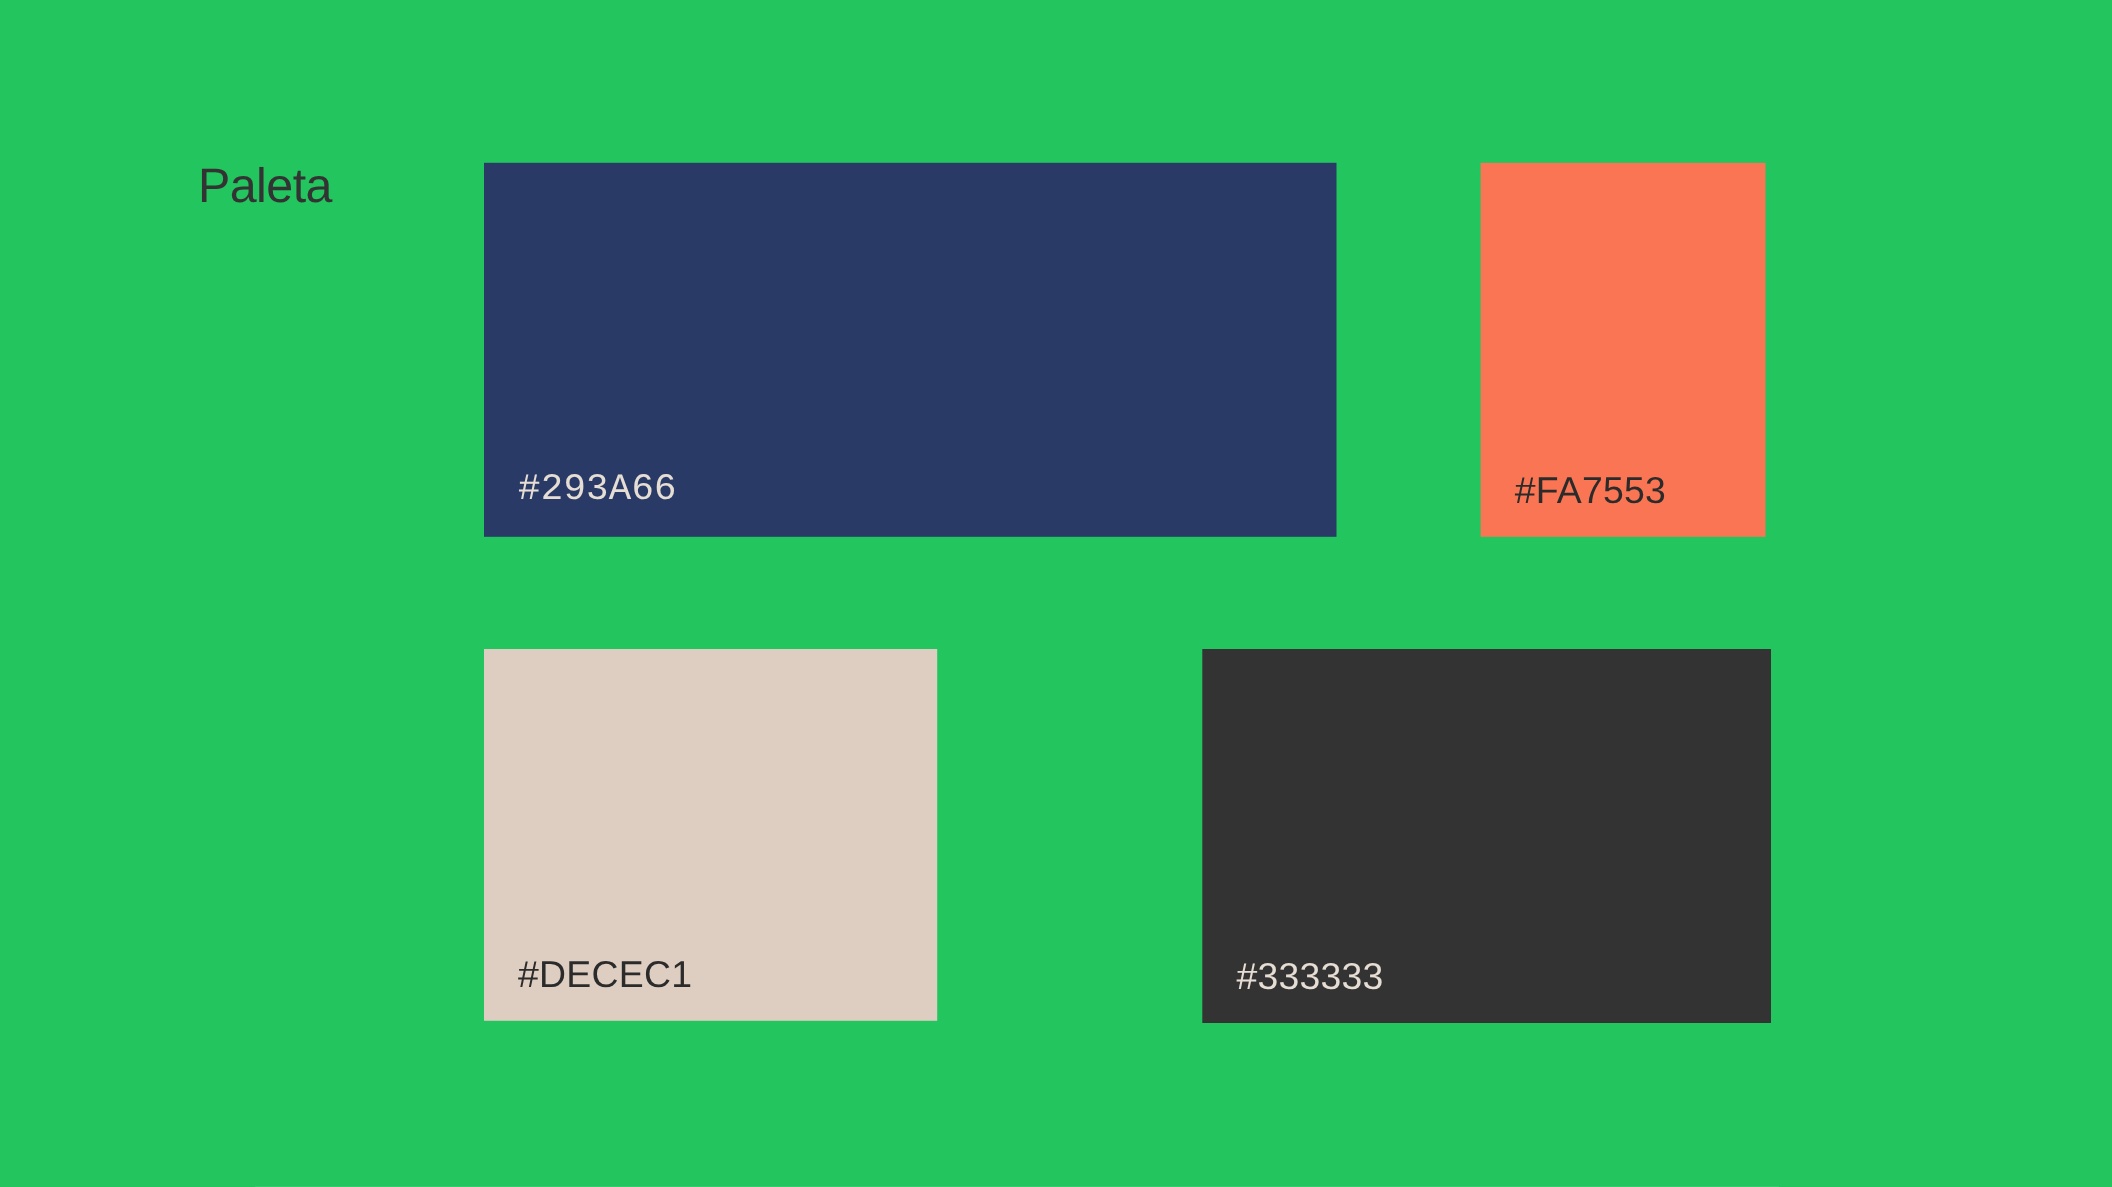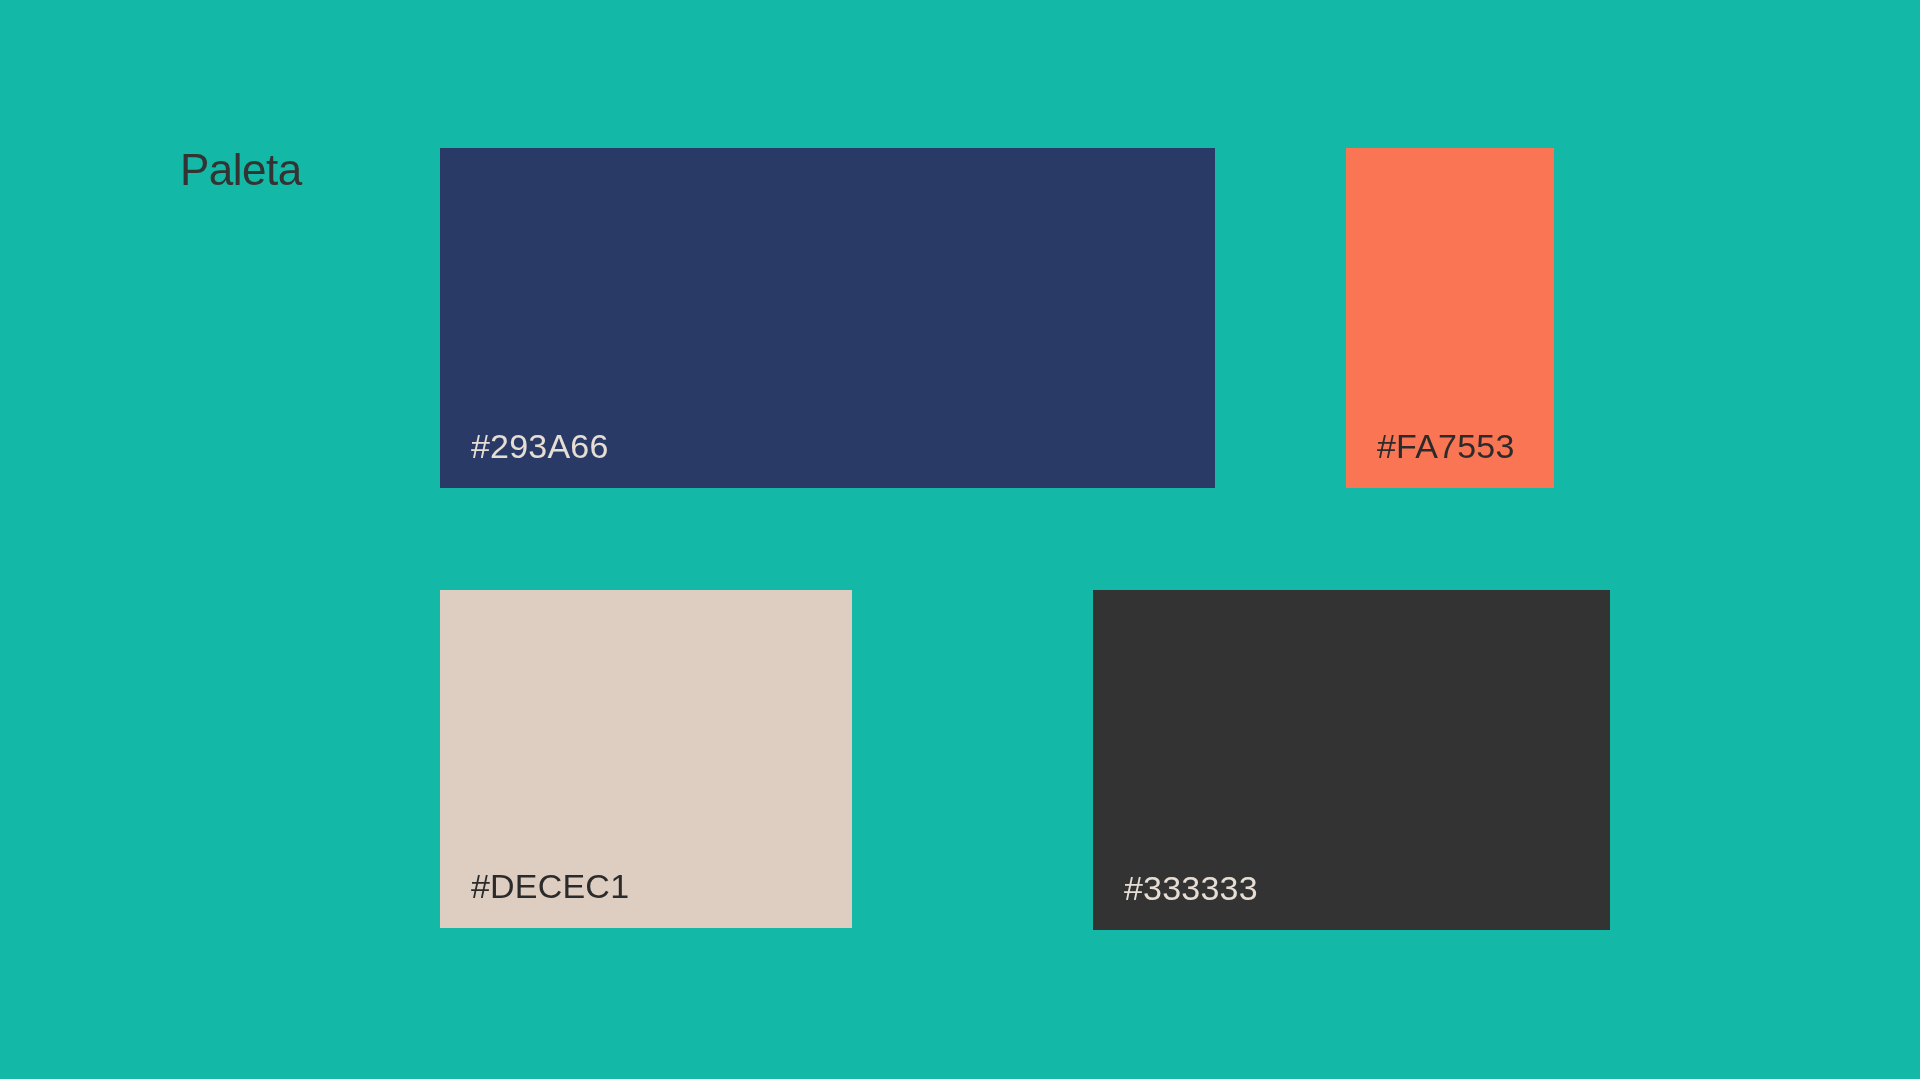--- a/index.html
+++ b/index.html
@@ -56,40 +56,40 @@
   .label-light { color: #E6DED4; }
   .label-dark  { color: #2B2B2B; }
 
   
   #swatch-navy {
     left: 440px;  top: 148px;
     width: 775px; height: 340px;
   }
   #swatch-coral {
     left: 1346px; top: 148px;
-    width: 208px; height: 340px;
+    width: 259px; height: 340px;
   }
   #swatch-sand {
     left: 440px;  top: 590px;
     width: 412px; height: 338px;
   }
   #swatch-charcoal {
     left: 1093px; top: 590px;
     width: 517px; height: 340px;
   }
 </style>
 </head>
 <body>
 
-<div id="board" style="background: #14b8a6;">
+<div id="board" style="background: #22c55e;">
 
   <div class="section-title">Paleta</div>
 
   <div class="swatch" id="swatch-navy" style="background: rgb(41, 58, 102);">
-    <span class="swatch-label label-light" style="color: rgb(230, 222, 212);">#293A66</span>
+    <span class="swatch-label label-light" style="color: rgb(230, 222, 212); font-family: Liberation Mono, monospace;">#293A66</span>
   </div>
 
   <div class="swatch" id="swatch-coral" style="background: rgb(250, 117, 83);">
     <span class="swatch-label label-dark" style="color: rgb(43, 43, 43);">#FA7553</span>
   </div>
 
   <div class="swatch" id="swatch-sand" style="background: rgb(222, 206, 193);">
     <span class="swatch-label label-dark" style="color: rgb(43, 43, 43);">#DECEC1</span>
   </div>
 

